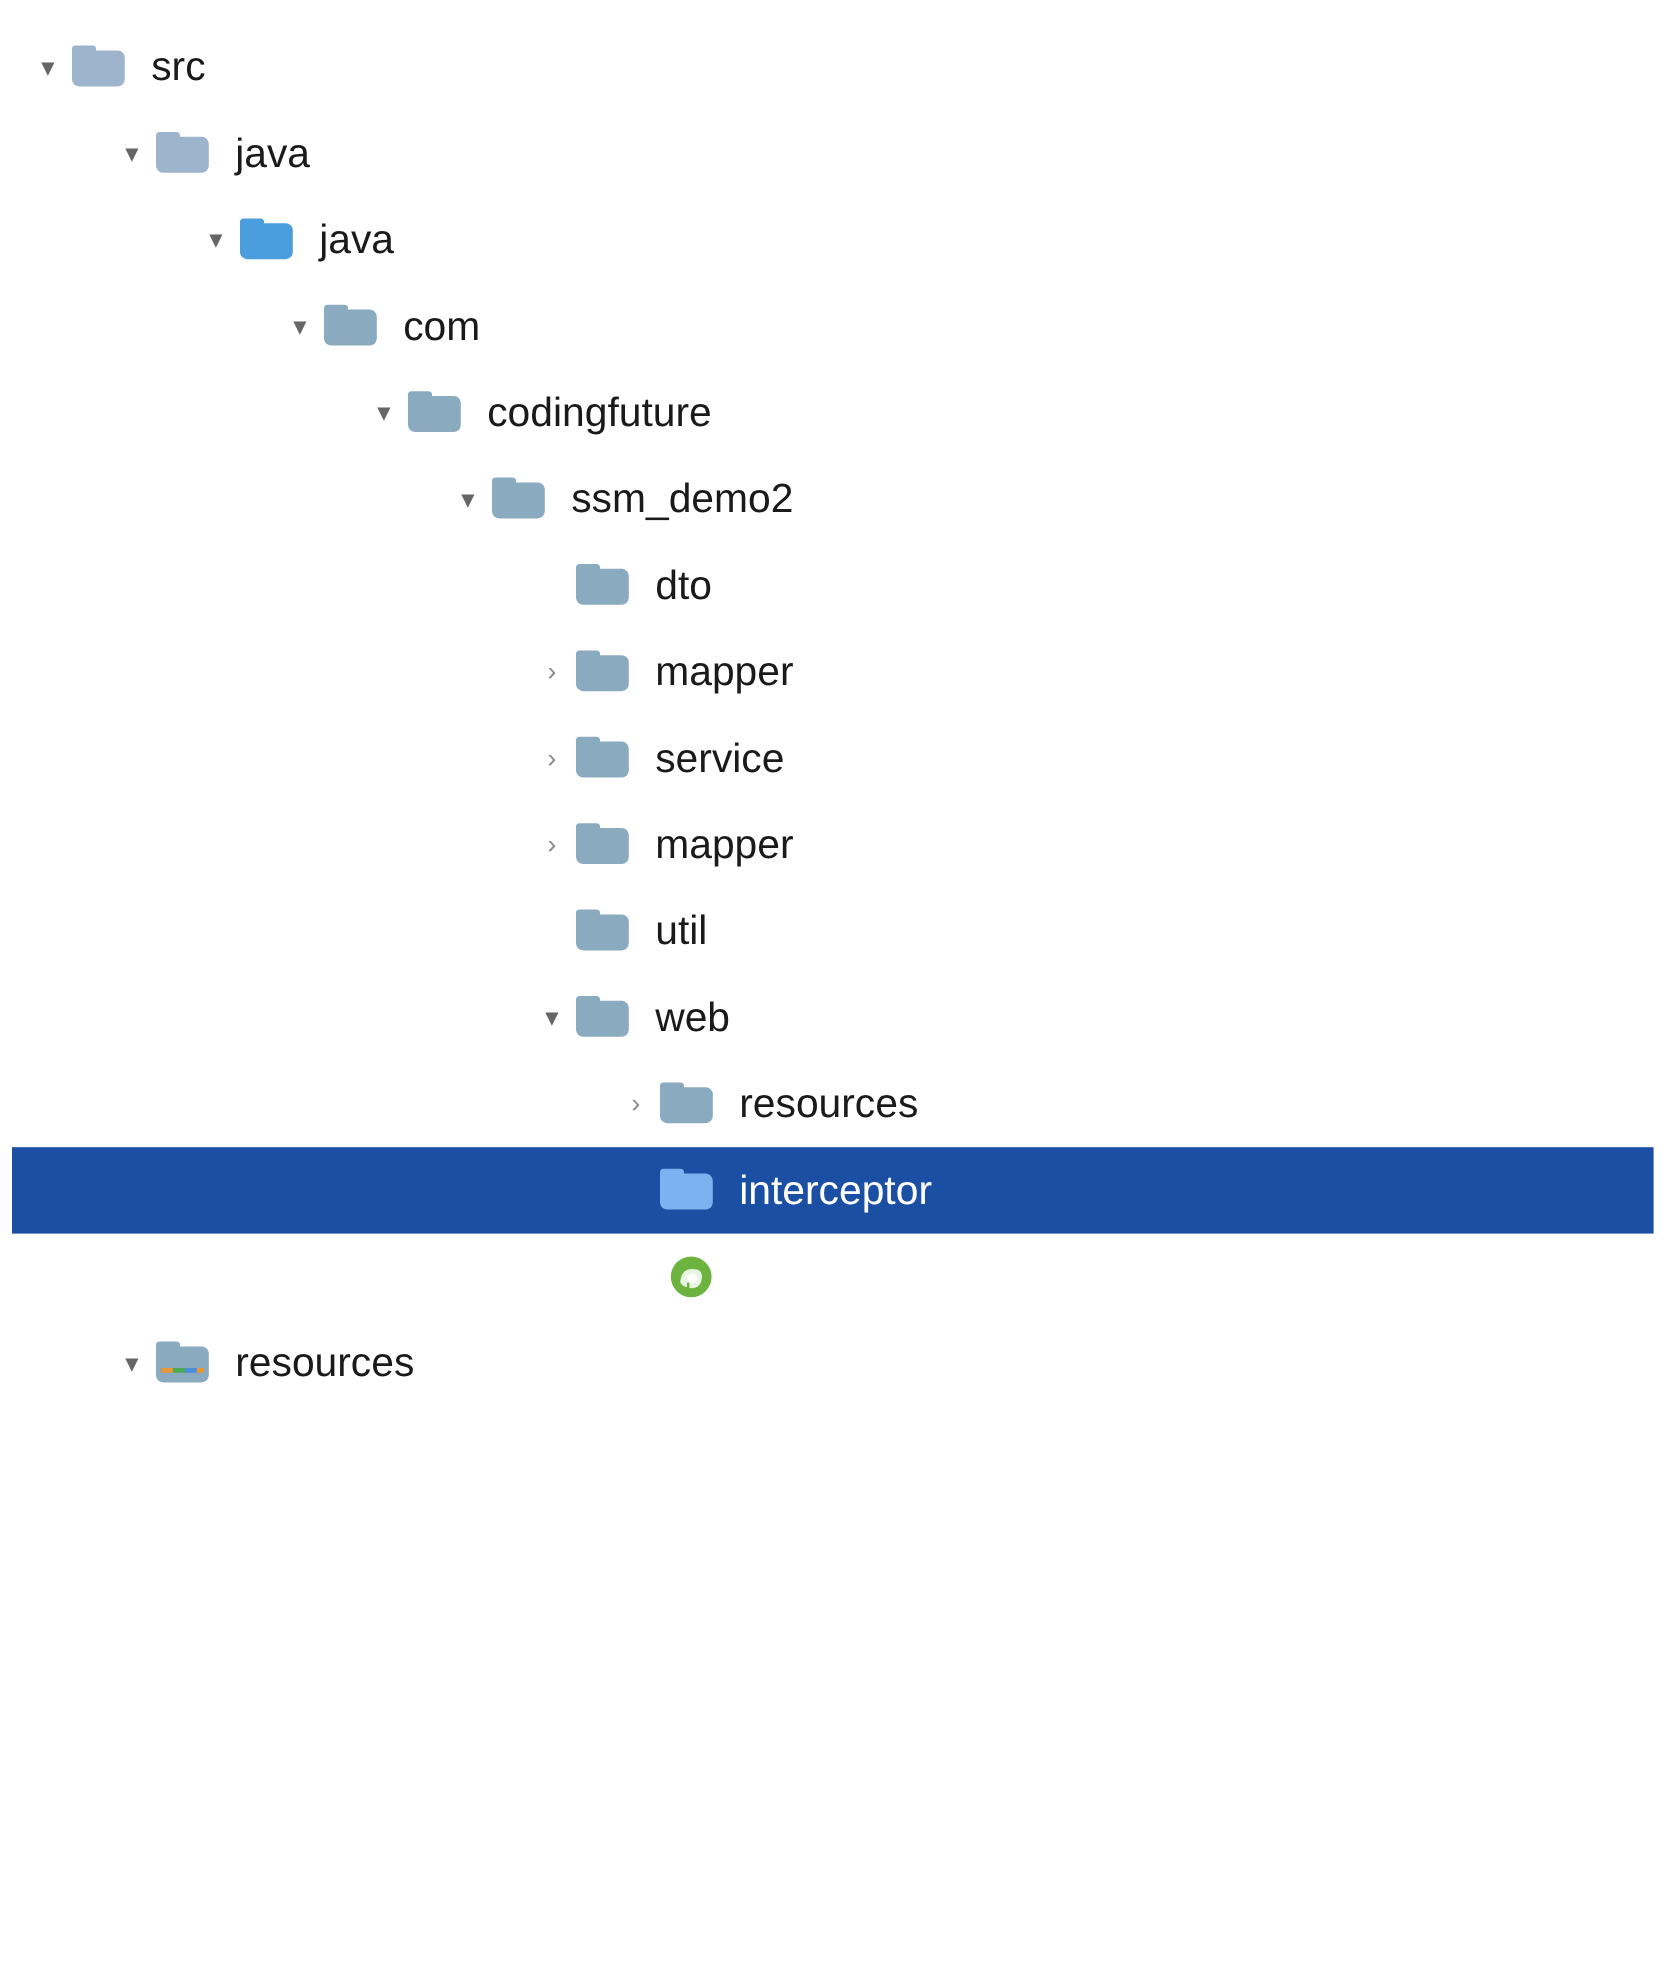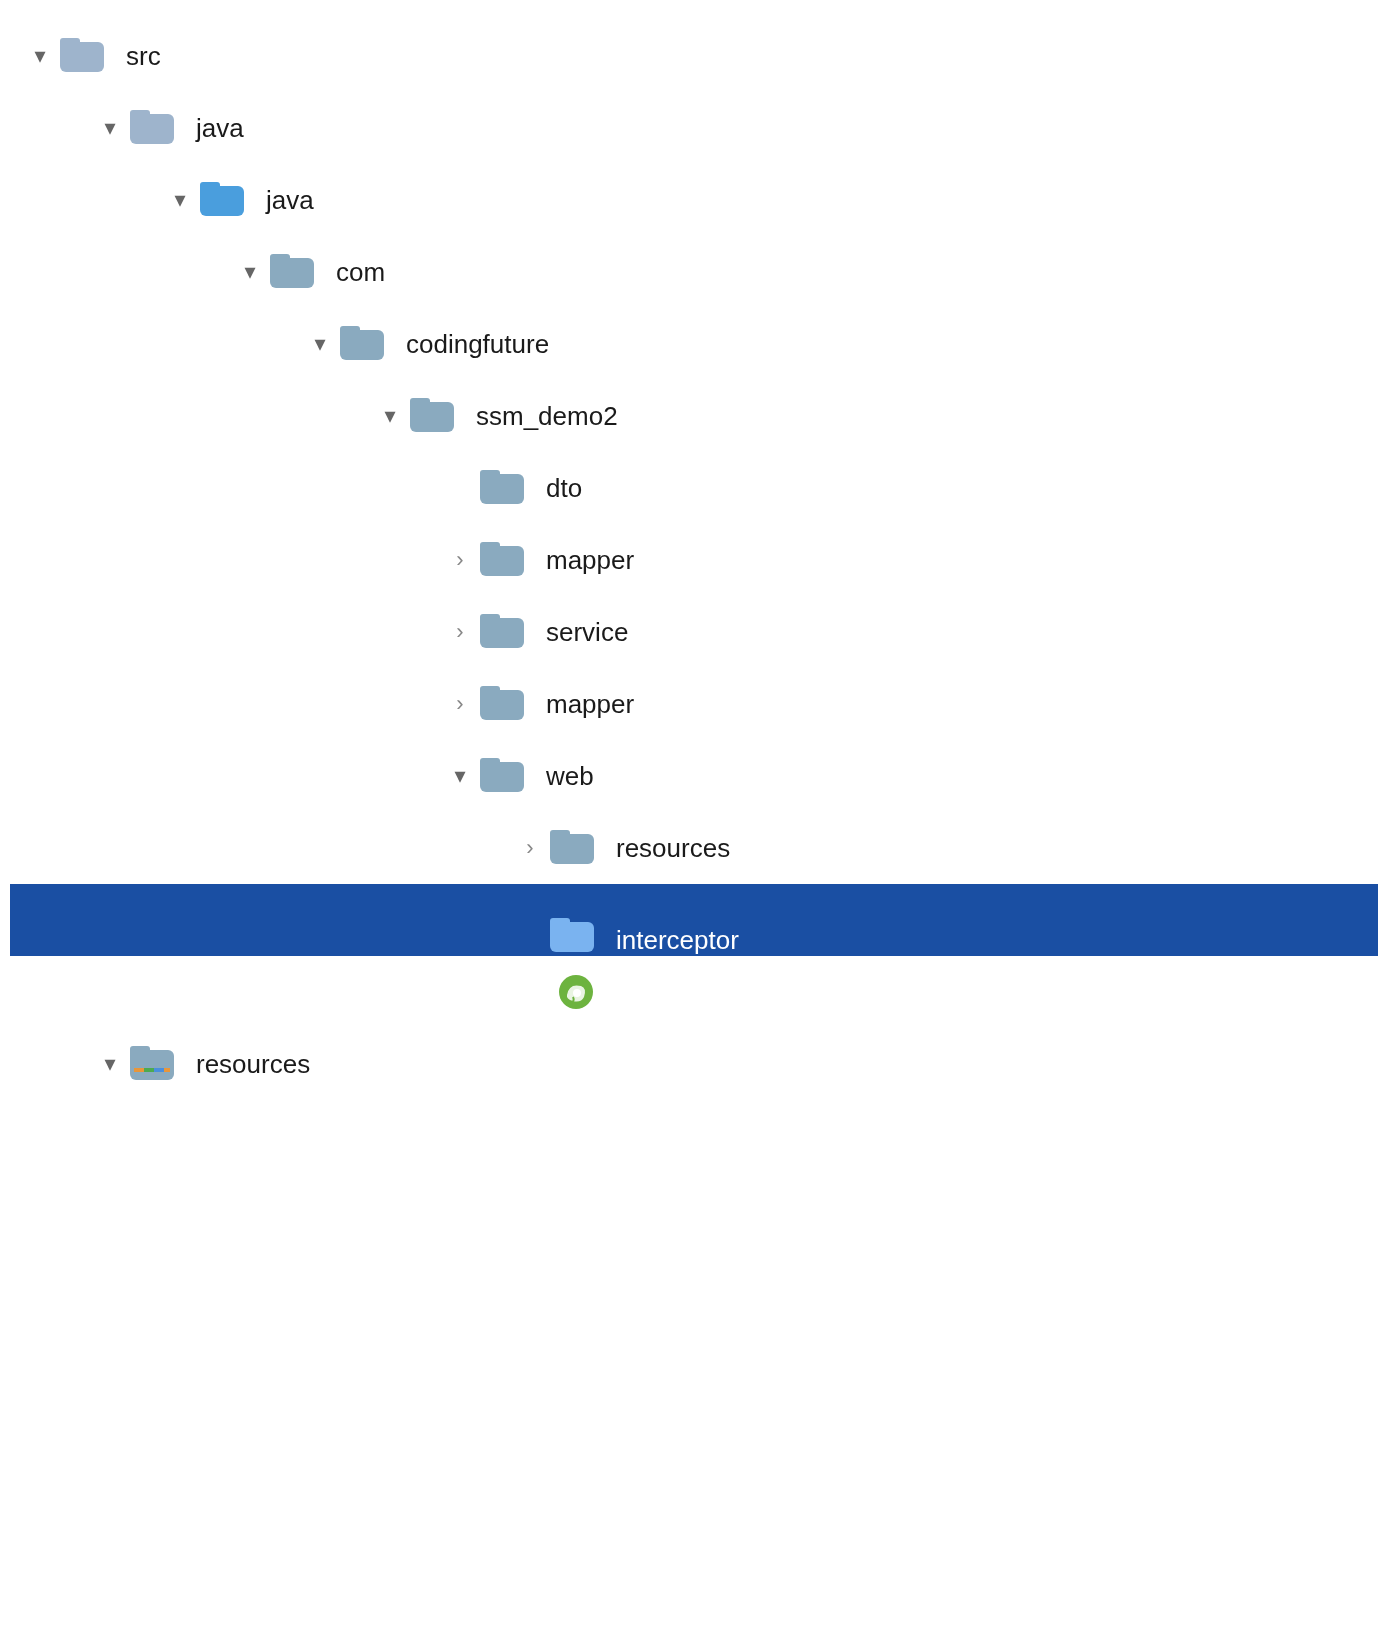--- a/index.html
+++ b/index.html
@@ -29,21 +29,20 @@
       height: 72px;
       white-space: nowrap;
       cursor: pointer;
       padding-left: 0;
       border-radius: 0;
     }
 
     .tree-item.selected {
       background: #1a4fa3;
       color: white;
-      align-items: flex-end;
     }
 
     .tree-item.selected .folder-icon {
       color: #7ab3f0;
     }
 
     .indent-0 { padding-left: 10px; }
     .indent-1 { padding-left: 80px; }
     .indent-2 { padding-left: 150px; }
     .indent-3 { padding-left: 220px; }
@@ -206,21 +205,21 @@
       flex-shrink: 0;
       margin-right: 14px;
     }
 
     .spring-icon svg {
       width: 38px;
       height: 38px;
     }
 
     .item-label {
-      font-size: 26px;
+      font-size: 34px;
       font-weight: 400;
       letter-spacing: 0;
     }
 
     .tree-item.selected .item-label {
       color: white;
     }
 
     
     .tree-item.selected .folder-package::before,
@@ -287,20 +286,25 @@
     <span class="folder-icon folder-package"></span>
     <span class="item-label">service</span>
   </div>
 
   <div class="tree-item indent-6">
     <span class="chevron" style="color:#888;">›</span>
     <span class="folder-icon folder-package"></span>
     <span class="item-label">mapper</span>
   </div>
 
+  <div class="tree-item indent-6">
+    <span class="chevron-spacer"></span>
+    <span class="folder-icon folder-package"></span>
+    <span class="item-label">util</span>
+  </div>
 
   <div class="tree-item indent-6">
     <span class="chevron">▾</span>
     <span class="folder-icon folder-package"></span>
     <span class="item-label">web</span>
   </div>
 
   <div class="tree-item indent-7">
     <span class="chevron" style="color:#888;">›</span>
     <span class="folder-icon folder-package"></span>

